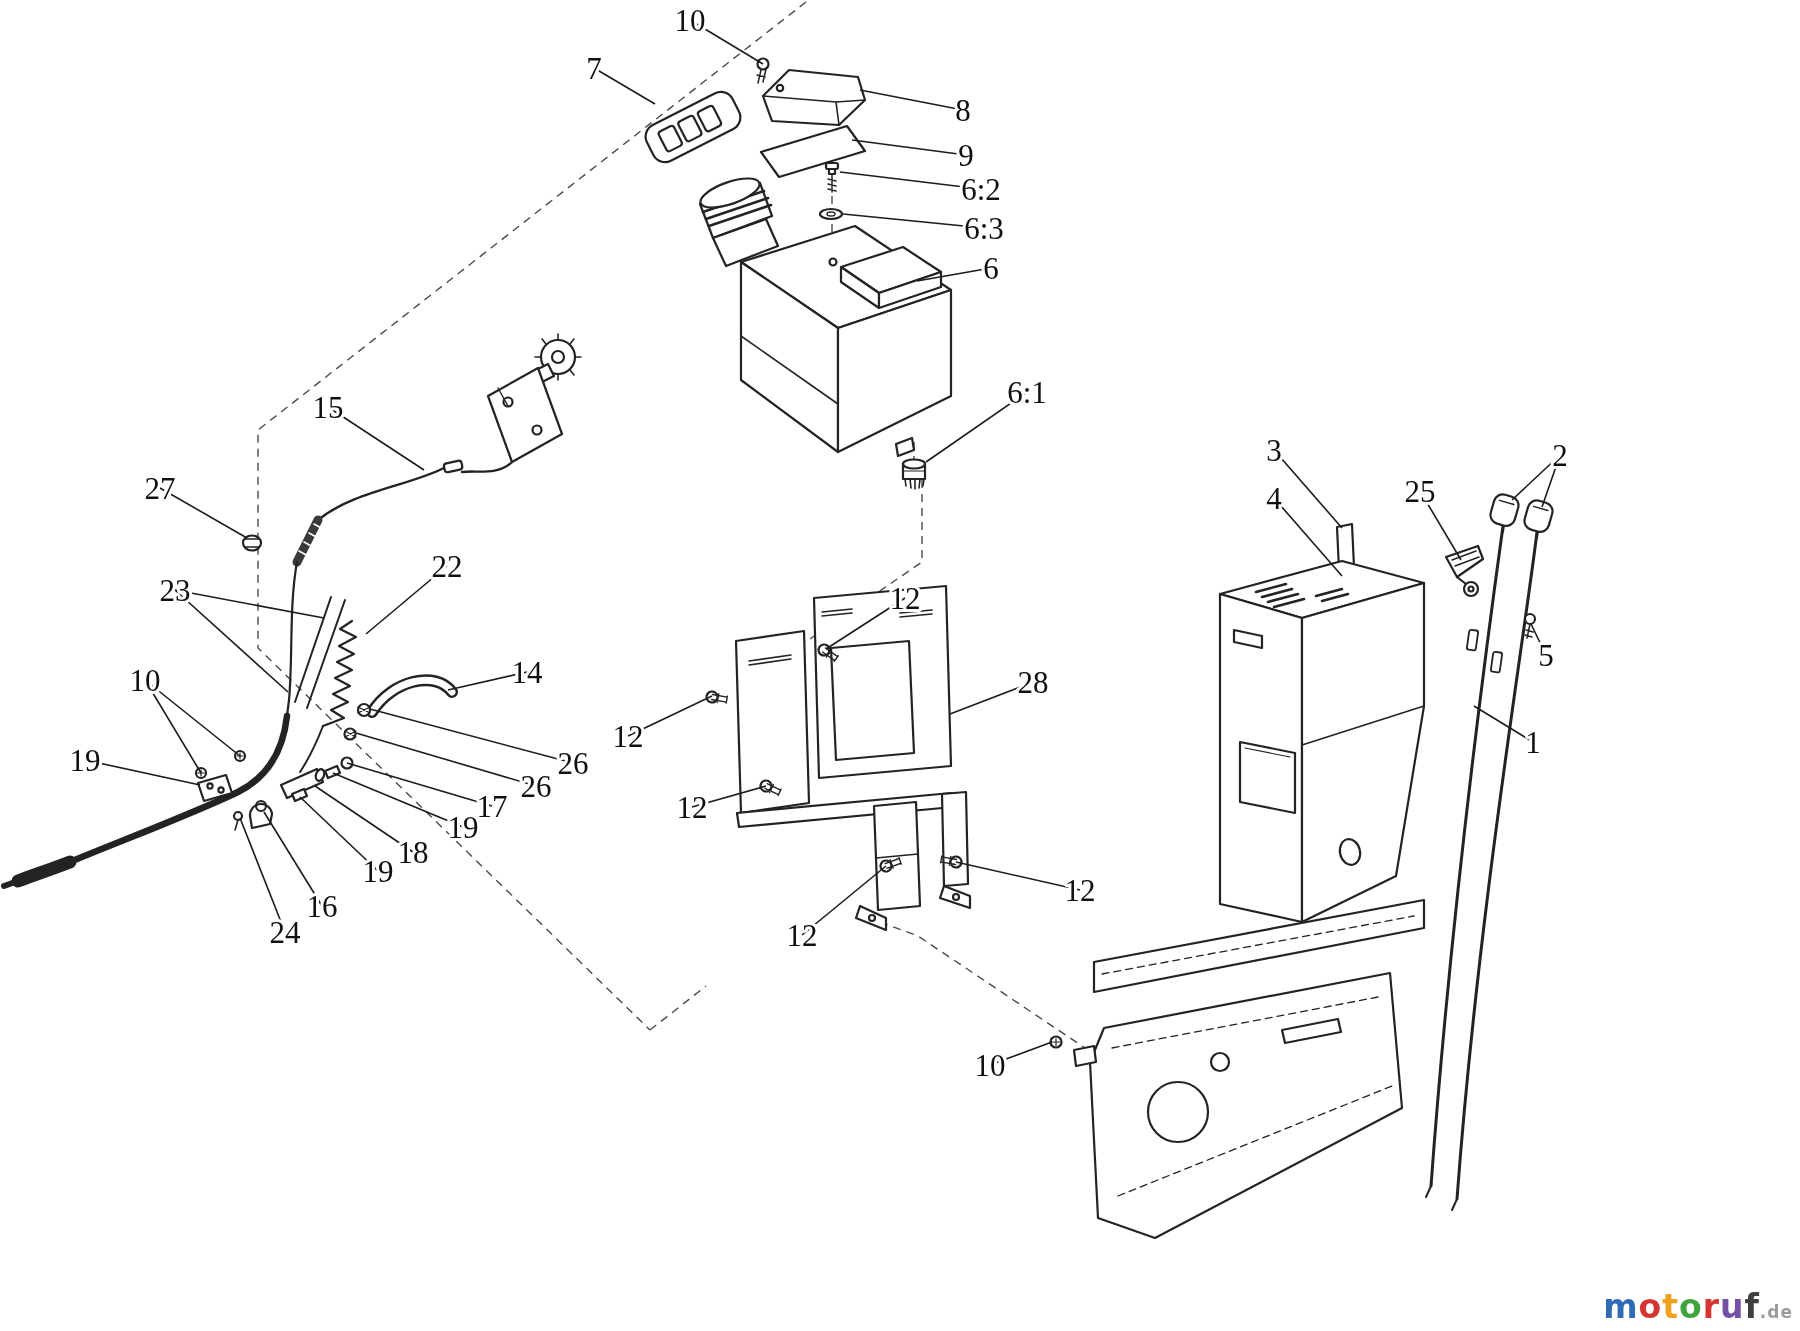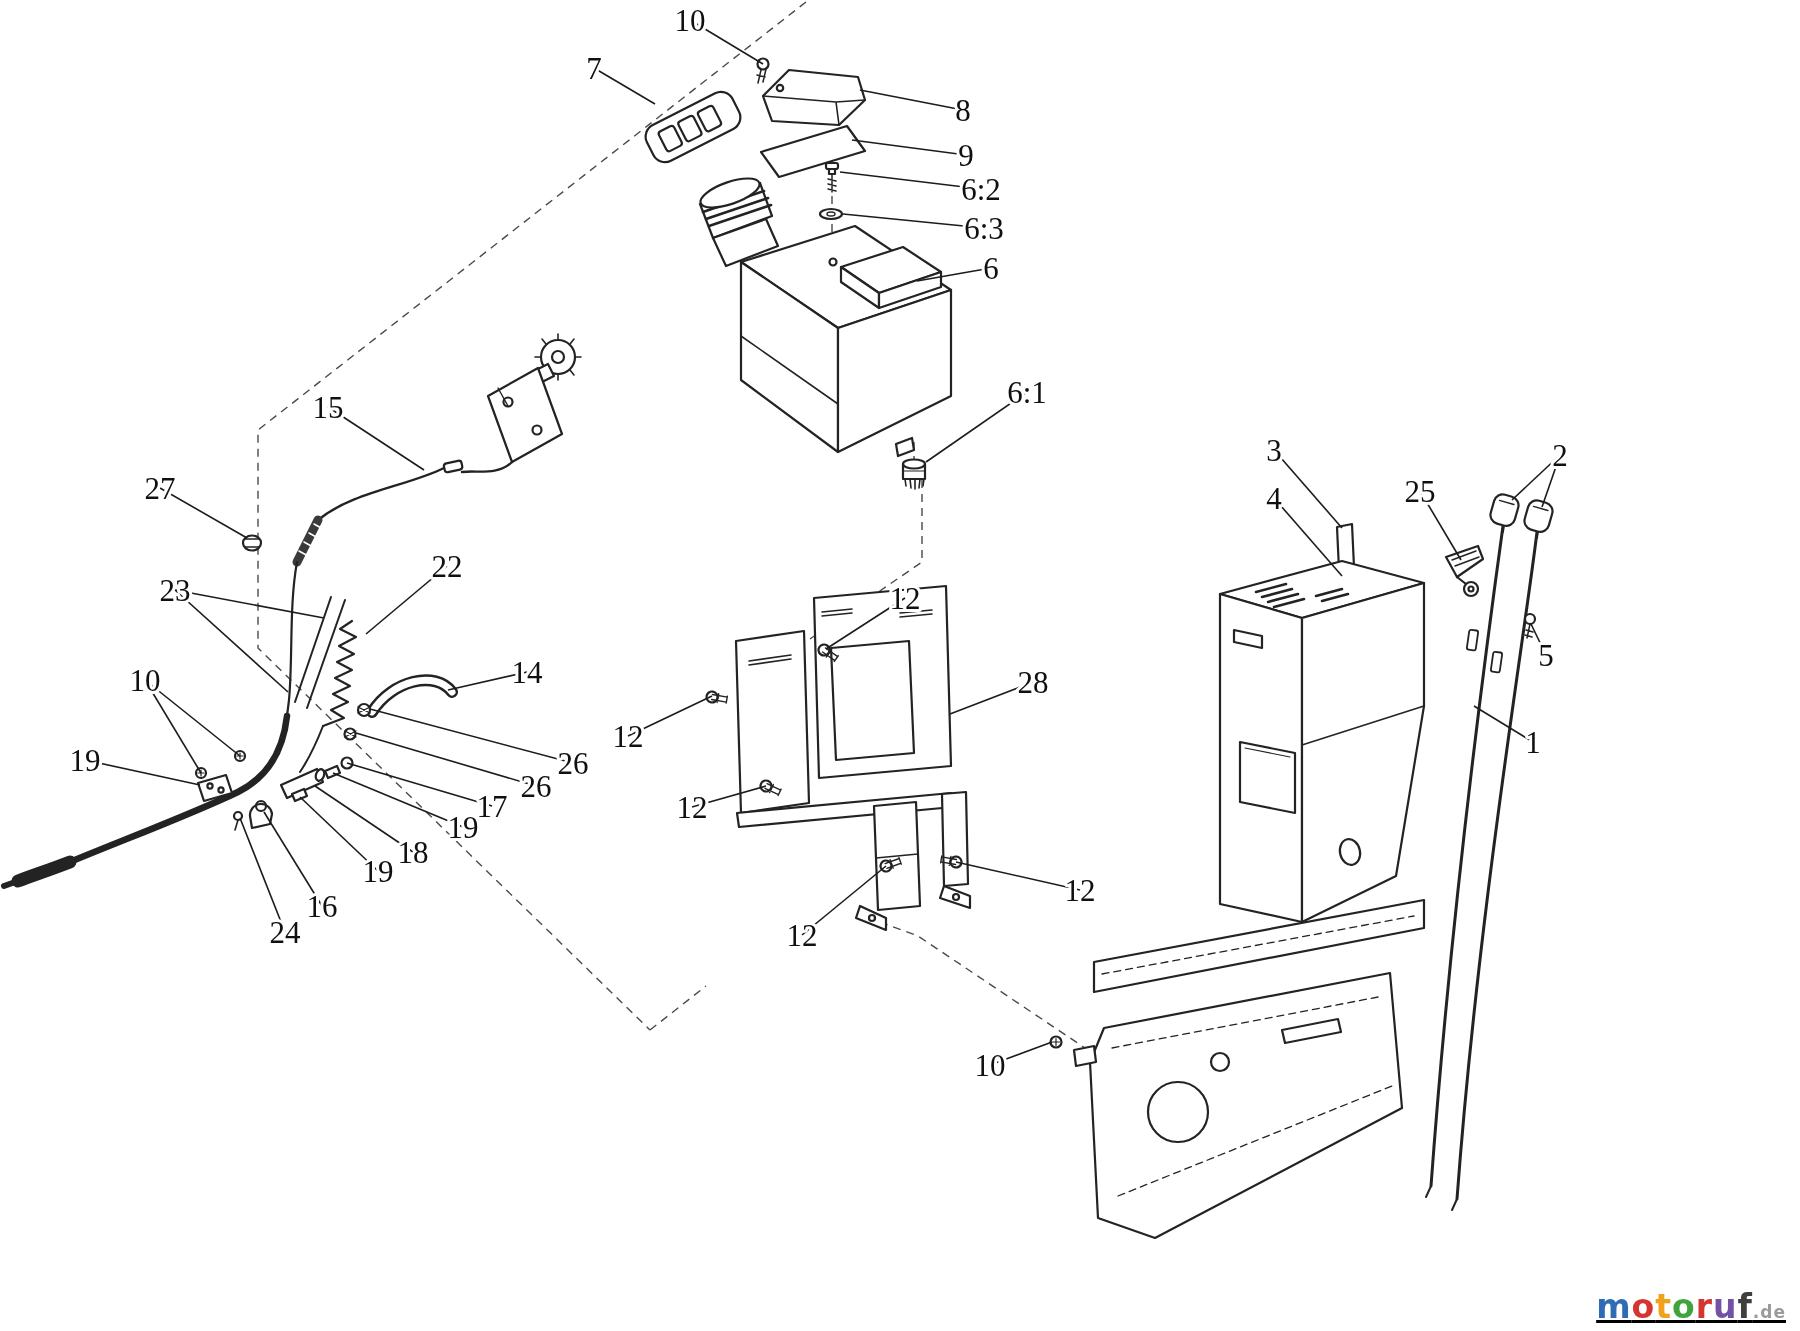--- a/index.html
+++ b/index.html
@@ -4,22 +4,22 @@
 <style>
   html,body{margin:0;padding:0;background:#ffffff;}
   .stage{position:relative;width:1800px;height:1331px;background:#ffffff;overflow:hidden;
          font-family:"Liberation Sans", sans-serif;}
   .stage svg{position:absolute;inset:0;}
   #parts{stroke:#232323;stroke-width:2.2;fill:#ffffff;stroke-linejoin:round;stroke-linecap:round;}
   #construction-lines{stroke:#4a4a4a;stroke-width:1.4;fill:none;stroke-dasharray:8 6;}
   #leader-lines line{stroke:#1c1c1c;stroke-width:1.6;}
   #callout-labels text{font-family:"Liberation Serif", serif;font-size:31px;fill:#101010;
       text-anchor:middle;paint-order:stroke;stroke:#ffffff;stroke-width:6px;stroke-linejoin:round;}
-  .logo{position:absolute;right:14px;bottom:8px;font-family:"DejaVu Sans", sans-serif;
-        font-weight:bold;font-size:33px;letter-spacing:1px;line-height:1;text-decoration:underline;}
+  .logo{position:absolute;right:7px;bottom:8px;font-family:"DejaVu Sans", sans-serif;
+        font-weight:bold;font-size:33px;letter-spacing:1px;line-height:1;}
   .logo .logo-suffix{font-size:17px;font-weight:bold;}
 </style>
 </head>
 <body>
 
 <div class="stage">
 <svg id="diagram-svg" width="1800" height="1331" viewBox="0 0 1800 1331">
 
   <defs>
     <g id="screw12">

